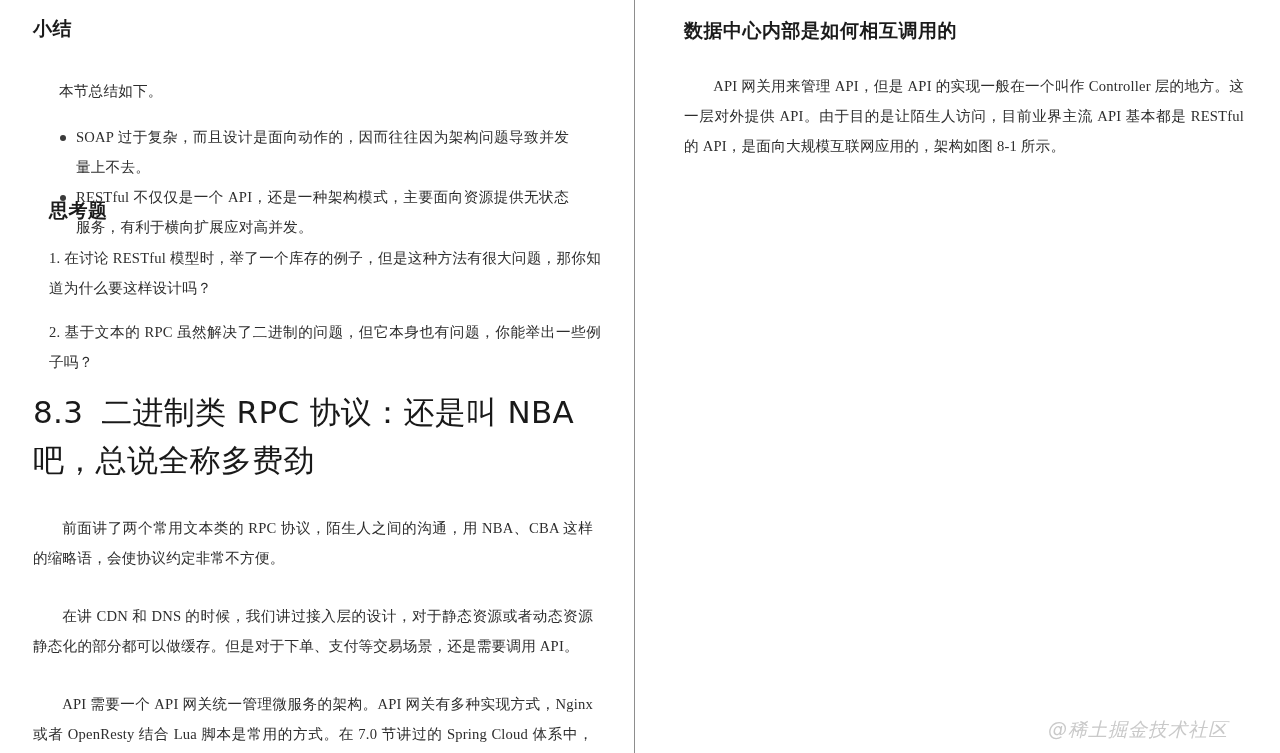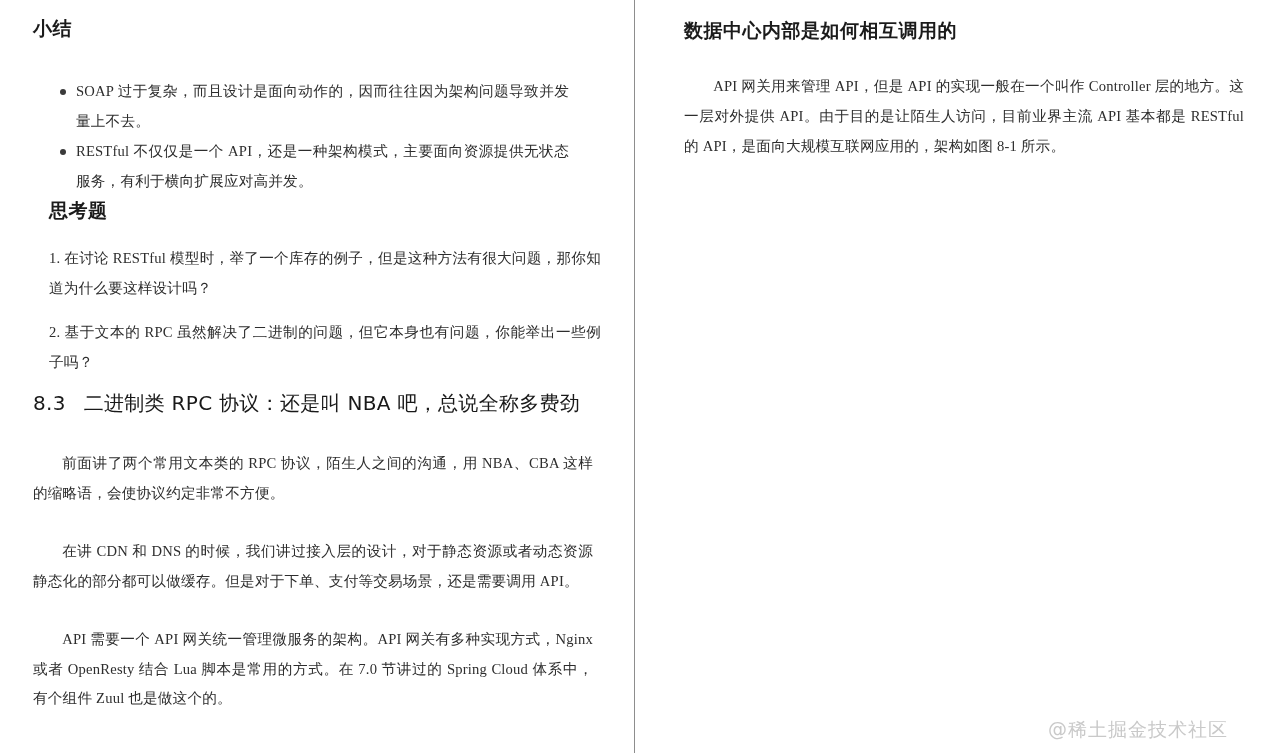--- a/index.html
+++ b/index.html
@@ -46,21 +46,21 @@
   h2.sec-head {
     font-family: "DejaVu Sans", "Liberation Sans", sans-serif;
     font-size: 19px;
     font-weight: 700;
     color: #1b1b1b;
     margin: 0;
     letter-spacing: .5px;
   }
   h1.chapter {
     font-family: "DejaVu Sans", "Liberation Sans", sans-serif;
-    font-size: 20px;
+    font-size: 31px;
     font-weight: 400;
     color: #191919;
     margin: 0;
     line-height: 1.55;
     letter-spacing: .3px;
   }
   .chapter .num { margin-right: 18px; }
   p.body {
     font-size: 14.6px;
     line-height: 2.05;
@@ -114,32 +114,34 @@
   .rc-inner p.body { margin-bottom: 12px; }
   .watermark {
     position: absolute;
     right: 18px;
     bottom: 10px;
     font-family: "DejaVu Sans", "Liberation Sans", sans-serif;
     font-size: 19px;
     color: #c9c9c9;
     letter-spacing: 1px;
     white-space: nowrap;
+    font-style: italic;
   }
 </style>
 </head>
 <body>
 
 <div class="page">
 
   <div class="col-left">
     <div class="lc-inner">
 
       <section id="blk-xiaojie">
         <h2 class="sec-head">小结</h2>
+        <p class="body lead">本节总结如下。</p>
         <ul class="bullets">
           <li>SOAP 过于复杂，而且设计是面向动作的，因而往往因为架构问题导致并发量上不去。</li>
           <li>RESTful 不仅仅是一个 API，还是一种架构模式，主要面向资源提供无状态服务，有利于横向扩展应对高并发。</li>
         </ul>
       </section>
 
       <section id="blk-think">
         <h2 class="sec-head">思考题</h2>
         <p class="body">1. 在讨论 RESTful 模型时，举了一个库存的例子，但是这种方法有很大问题，那你知道为什么要这样设计吗？</p>
         <p class="body">2. 基于文本的 RPC 虽然解决了二进制的问题，但它本身也有问题，你能举出一些例子吗？</p>

